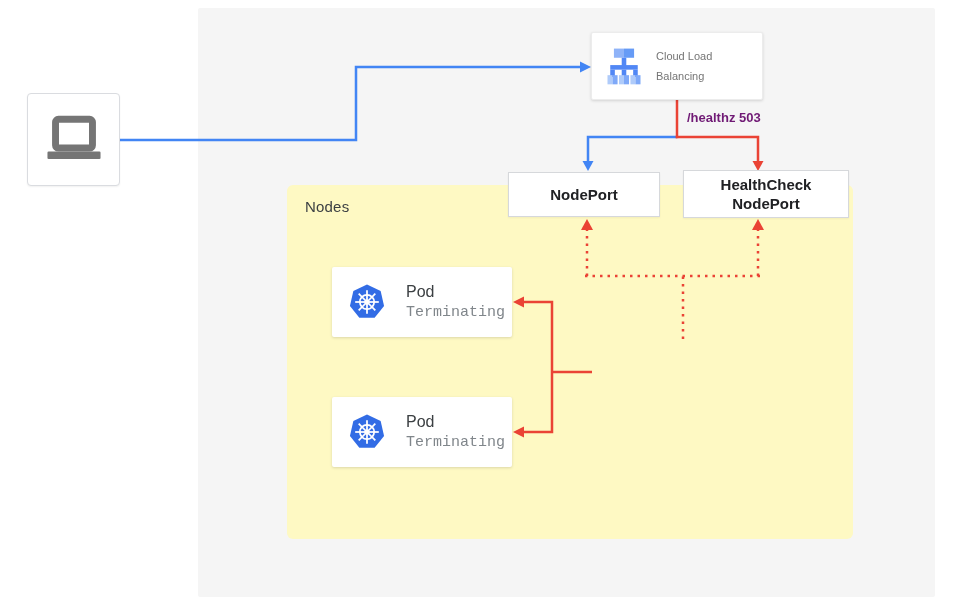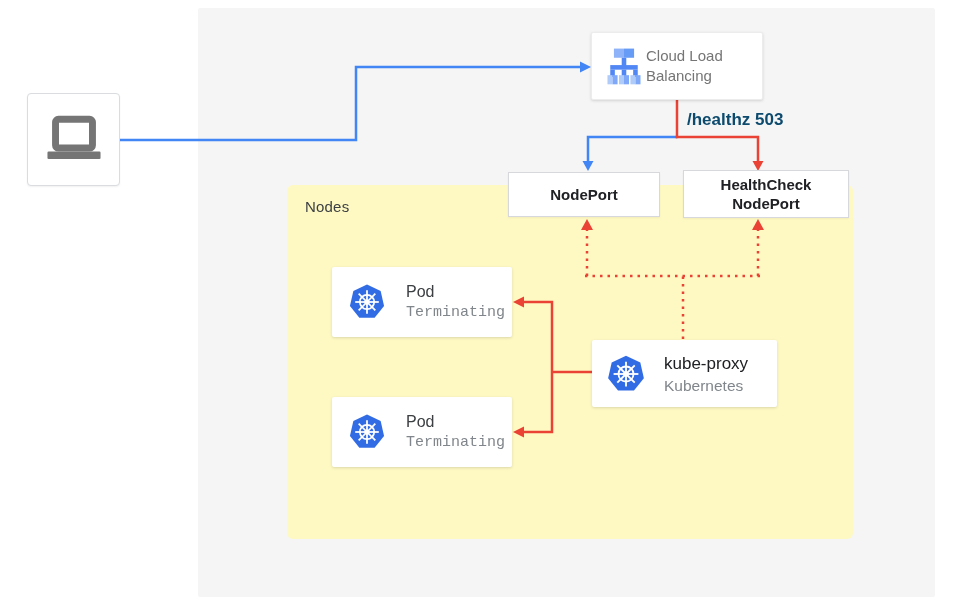--- a/index.html
+++ b/index.html
@@ -31,26 +31,26 @@
     position:absolute; background:#ffffff; border-radius:2px;
     box-shadow:0 1px 3px rgba(0,0,0,.14); display:flex; align-items:center;
   }
   .laptop-box {
     position:absolute; left:27px; top:93px; width:93px; height:93px;
     background:#fff; border:1px solid #DADCE0; border-radius:4px;
     box-shadow:0 1px 2px rgba(0,0,0,.06);
     display:flex; align-items:center; justify-content:center;
   }
   .clb-box { left:591px; top:32px; width:172px; height:68px; border:1px solid #ECECEC; }
-  .clb-box .txt { width:86px; font-size:15px; line-height:20px; color:#757575; }
+  .clb-box .txt { margin-left:10px; width:86px; font-size:11px; line-height:20px; color:#757575; }
   .clb-icon { margin-left:10px; flex:0 0 auto; }
 
   .healthz {
     position:absolute; left:687px; top:110px;
-    font-size:17px; font-weight:bold; color:#0c4a6e;text-align:right;
+    font-size:13px; font-weight:bold; color:#701a75;text-align:right;
   }
 
   .port-box {
     position:absolute; background:#fff; border:1px solid #D6D8DB;
     display:flex; align-items:center; justify-content:center; text-align:center;
     font-weight:bold; color:#202124; font-size:15px; line-height:19px;
     box-shadow:0 1px 2px rgba(0,0,0,.05);
   }
   .nodeport-box { left:508px; top:172px; width:152px; height:45px; }
   .hc-box { left:683px; top:170px; width:166px; height:48px; }
@@ -179,35 +179,14 @@
       </g>
       <circle cx="24" cy="24" r="8.2" fill="none" stroke="#ffffff" stroke-width="2"></circle>
       <circle cx="24" cy="24" r="3" fill="#ffffff"></circle>
     </svg>
     <div class="pod-txt">
       <div class="t1">Pod</div>
       <div class="t2">Terminating</div>
     </div>
   </div>
 
-  <div class="card kube-box">
-    <svg class="k8s-icon" width="44" height="44" viewBox="0 0 48 48">
-      <polygon points="24,4 39.6,11.5 43.5,28.5 32.7,42 15.3,42 4.5,28.5 8.4,11.5" fill="#326CE5"></polygon>
-      <g stroke="#ffffff" stroke-width="2">
-        <line x1="24" y1="24" x2="24" y2="10.5"></line>
-          <line x1="24" y1="24" x2="33.5" y2="14.5"></line>
-        <line x1="24" y1="24" x2="37.5" y2="24"></line>
-          <line x1="24" y1="24" x2="33.5" y2="33.5"></line>
-        <line x1="24" y1="24" x2="24" y2="37.5"></line>
-          <line x1="24" y1="24" x2="14.5" y2="33.5"></line>
-        <line x1="24" y1="24" x2="10.5" y2="24"></line>
-          <line x1="24" y1="24" x2="14.5" y2="14.5"></line>
-      </g>
-      <circle cx="24" cy="24" r="8.2" fill="none" stroke="#ffffff" stroke-width="2"></circle>
-      <circle cx="24" cy="24" r="3" fill="#ffffff"></circle>
-    </svg>
-    <div class="kube-txt">
-      <div class="t1">kube-proxy</div>
-      <div class="t2">Kubernetes</div>
-    </div>
-  </div>
 
 </div>
 
 </body></html>

